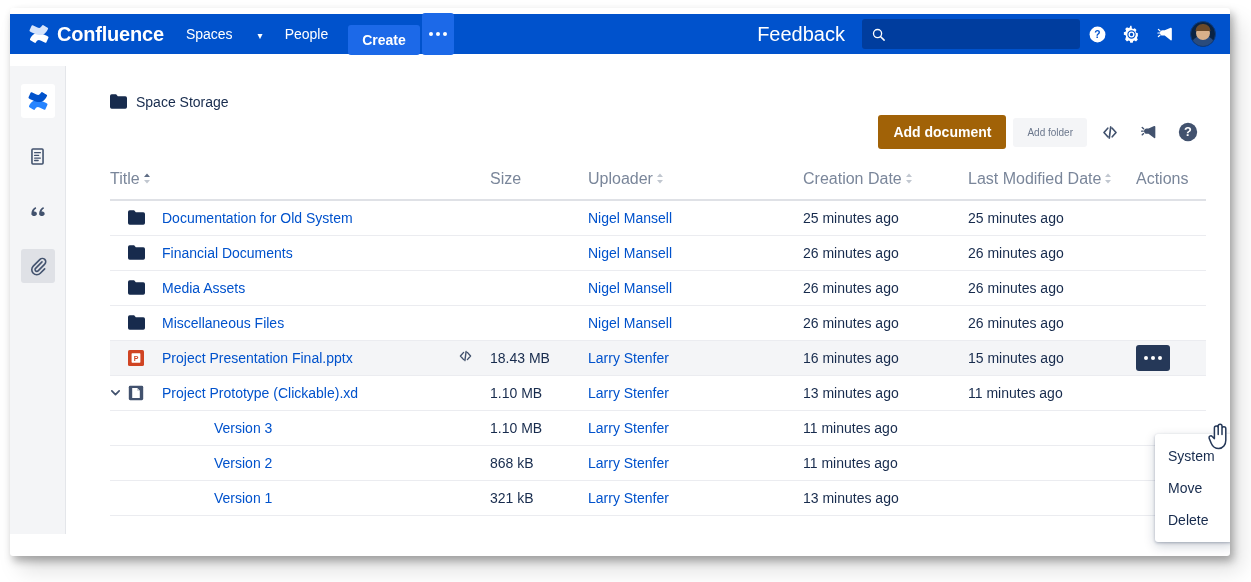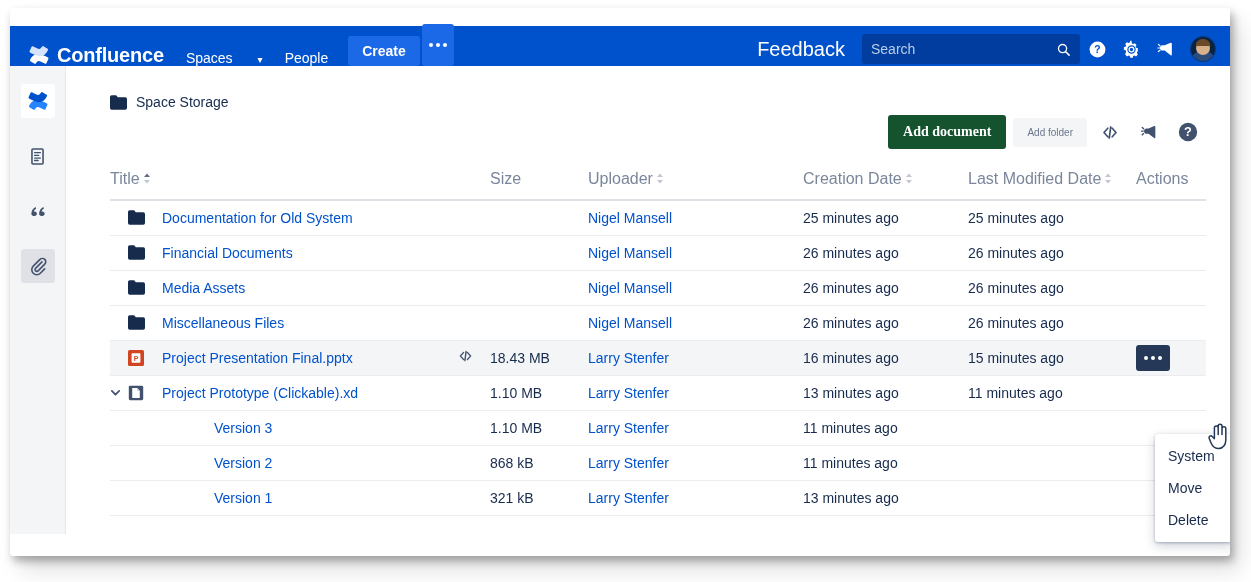--- a/index.html
+++ b/index.html
@@ -21,26 +21,26 @@
     height: 548px;
     background: #ffffff;
     border-radius: 3px;
     box-shadow: 3px 5px 9px rgba(0,0,0,0.30), 10px 14px 22px rgba(0,0,0,0.13);
     overflow: hidden;
   }
 
   
   #topnav {
     position: absolute;
-    left: 0; top: 18px;
+    left: 0; top: 6px;
     width: 1220px;
     height: 40px;
     background: #0052cc;
     display: flex;
-    align-items: flex-end;
+    align-items: center;
   }
 
   .brand {
     display: flex;
     align-items: center;
     margin-left: 18px;
     color: #ffffff;
     font-size: 20px;
     font-weight: bold;
     letter-spacing: -0.2px;
@@ -184,44 +184,44 @@
   #content {
     position: absolute;
     left: 56px; top: 58px;
     width: 1164px;
     height: 468px;
     background: #ffffff;
   }
 
   .breadcrumb {
     display: flex;
-    align-items: flex-end;
+    align-items: flex-start;
     margin: 28px 0 0 44px;
     font-size: 14px;
     color: #172b4d;
   }
   .breadcrumb .folder-ic { margin-right: 9px; display:block; }
 
   .toolbar {
     position: absolute;
     right: 26px;
     top: 49px;
     display: flex;
     align-items: center;
   }
   .btn-primary {
-    background: #14532d;
+    background: #a16207;
     color: #ffffff;
     font-size: 14px;
     font-weight: bold;
     border: none;
     border-radius: 3px;
     padding: 9px 15px;
     cursor: pointer;
-    font-family: Liberation Serif, serif;
+    font-family: Liberation Sans, sans-serif;
   }
   .btn-subtle {
     background: #f4f5f7;
     color: #6b778c;
     font-size: 10px;
     border: none;
     border-radius: 3px;
     padding: 9px 14px;
     margin-left: 7px;
     cursor: pointer;
@@ -370,21 +370,20 @@
             <i></i>
             <i></i>
           </span>
       </button>
     </div>
 
     <div class="nav-right">
       <span class="feedback">Feedback</span>
 
       <div class="search-box">
-        <input type="text" placeholder="Search" style="">
         <svg width="15" height="15" viewBox="0 0 24 24" fill="none">
           <circle cx="10.5" cy="10.5" r="6.5" stroke="#ffffff" stroke-width="2.1"></circle>
           <path d="M15.5 15.5L21 21" stroke="#ffffff" stroke-width="2.4" stroke-linecap="round"></path>
         </svg>
       </div>
 
       <div class="nav-icon">
         <svg width="19" height="19" viewBox="0 0 24 24">
           <circle cx="12" cy="12" r="10" fill="#ffffff"></circle>
           <text x="12" y="16.6" text-anchor="middle" font-size="13" font-weight="bold" fill="#0052cc" font-family="Liberation Sans, sans-serif">?</text>

